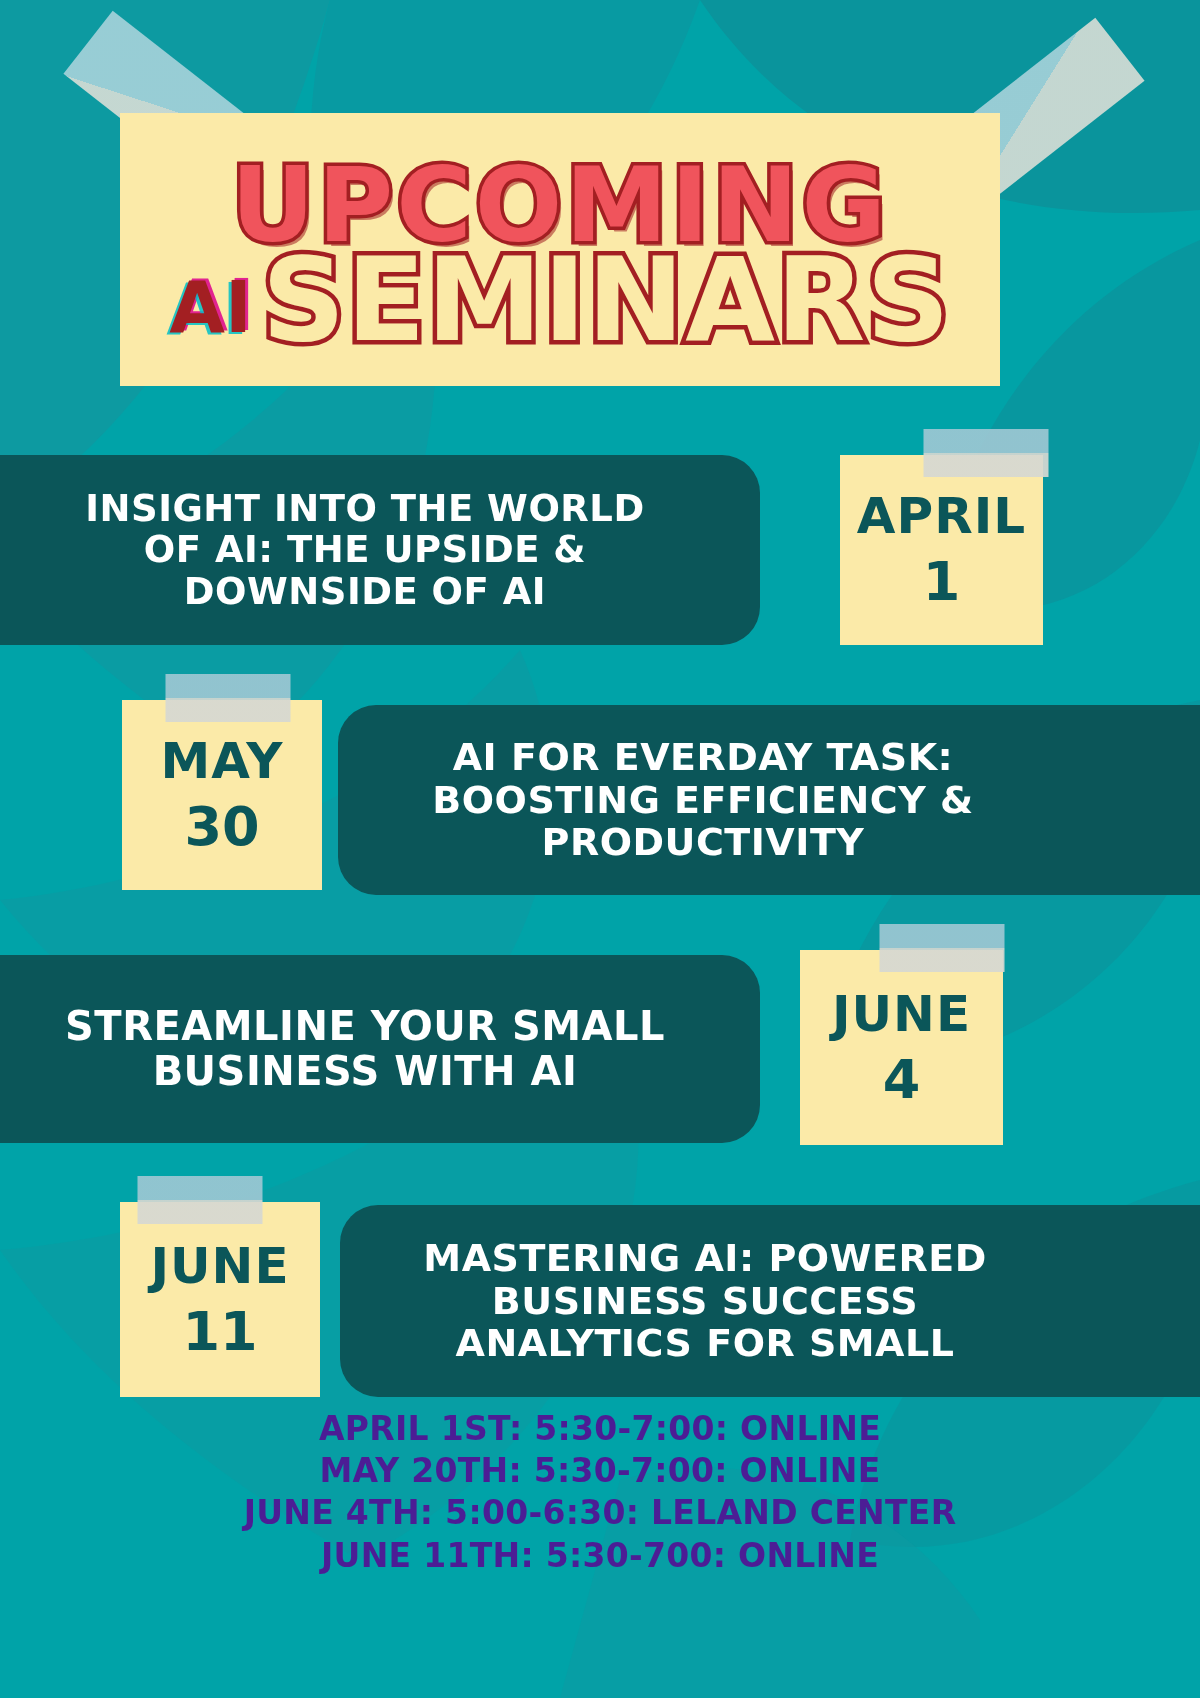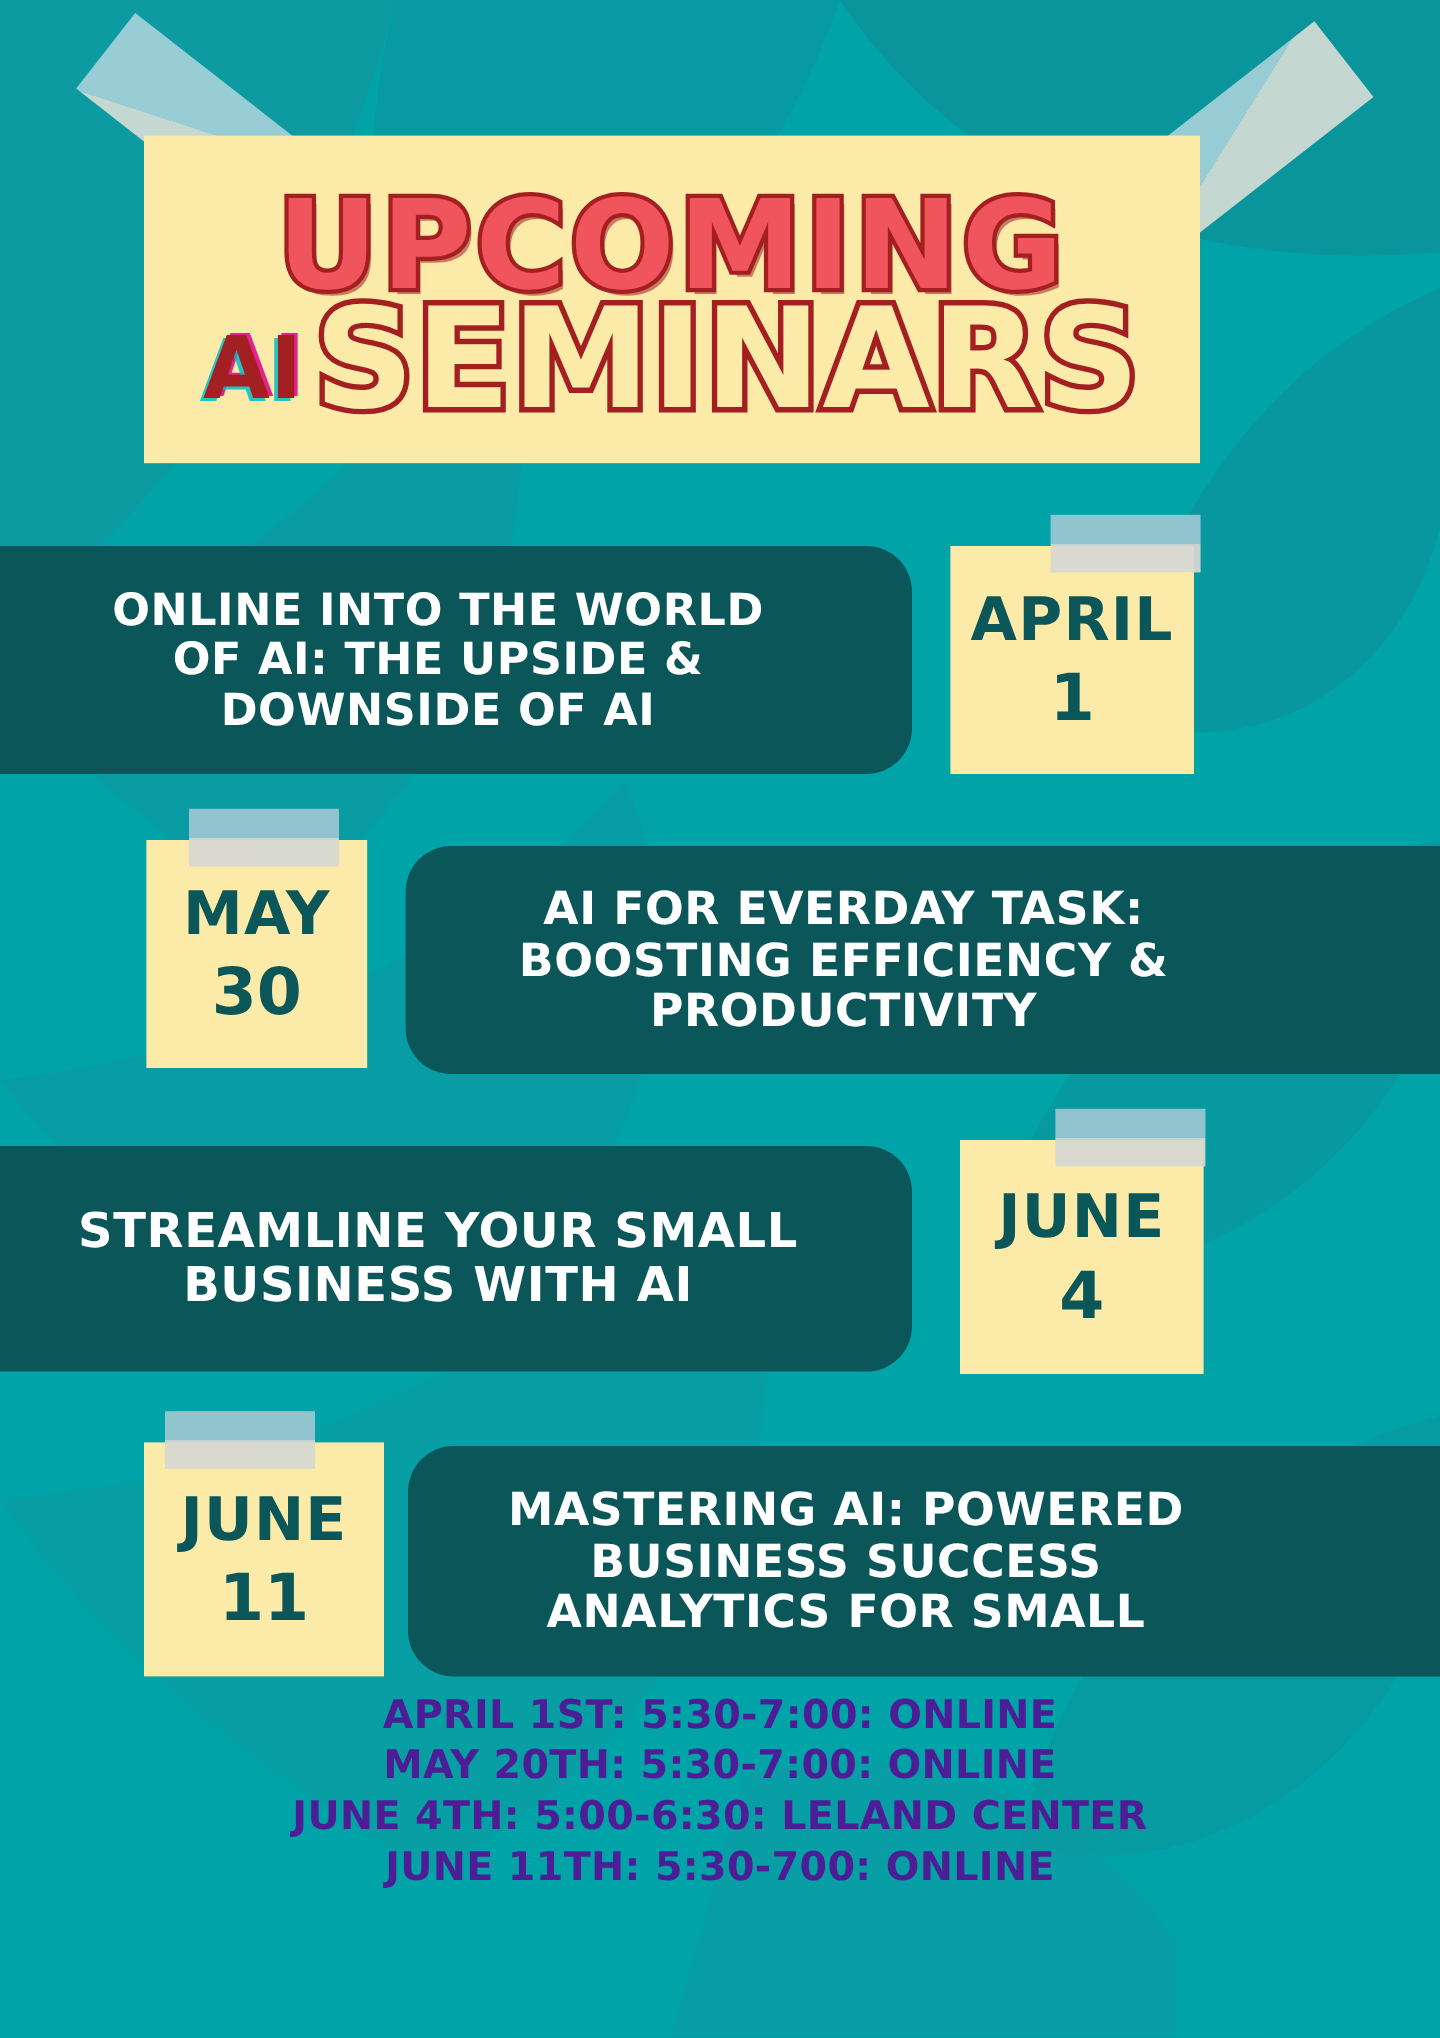--- a/index.html
+++ b/index.html
@@ -102,22 +102,22 @@
     line-height:1;
   }
   .date-card .m { font-size:50px; letter-spacing:1px; }
   .date-card .d { font-size:54px; margin-top:14px; }
   .card-tape {
     position:absolute;
     top:-26px; left:50%; transform:translateX(-50%);
     width:115px; height:48px;
     background:linear-gradient(180deg,rgba(160,200,212,.9) 0%,rgba(160,200,212,.9) 50%,rgba(214,216,210,.92) 50%,rgba(214,216,210,.92) 100%);
   }
-  #card-april { left:792px; top:455px;  width:203px; height:190px; }
-  #card-may   { left:122px; top:700px;  width:184px; height:190px; }
+  #card-april { left:840px; top:455px;  width:203px; height:190px; }
+  #card-may   { left:122px; top:700px;  width:200px; height:190px; }
   #card-june4 { left:800px; top:950px;  width:203px; height:195px; }
   #card-june11{ left:120px; top:1202px; width:200px; height:195px; }
 
   #card-april .card-tape  { left:72%; width:125px; }
   #card-may   .card-tape  { left:53%; width:125px; }
   #card-june4 .card-tape  { left:70%; width:125px; }
   #card-june11 .card-tape { left:40%; width:125px; }
 
   
   #footer {
@@ -160,21 +160,21 @@
       <div id="title-line1">UPCOMING</div>
       <div id="title-line2-row">
         <div id="title-ai">AI</div>
         <div id="title-line2">SEMINARS</div>
       </div>
     </div>
   </div>
 
   <div class="banner" id="banner-1">
     <div>
-      <span>ONLINE INTO THE WORLD</span>
+      <span>INSIGHT INTO THE WORLD</span>
       <span>OF AI:  THE UPSIDE &amp;</span>
       <span>DOWNSIDE OF AI</span>
     </div>
   </div>
   <div class="date-card" id="card-april">
     <div class="card-tape"></div>
     <div class="m">APRIL</div>
     <div class="d">1</div>
   </div>
 

